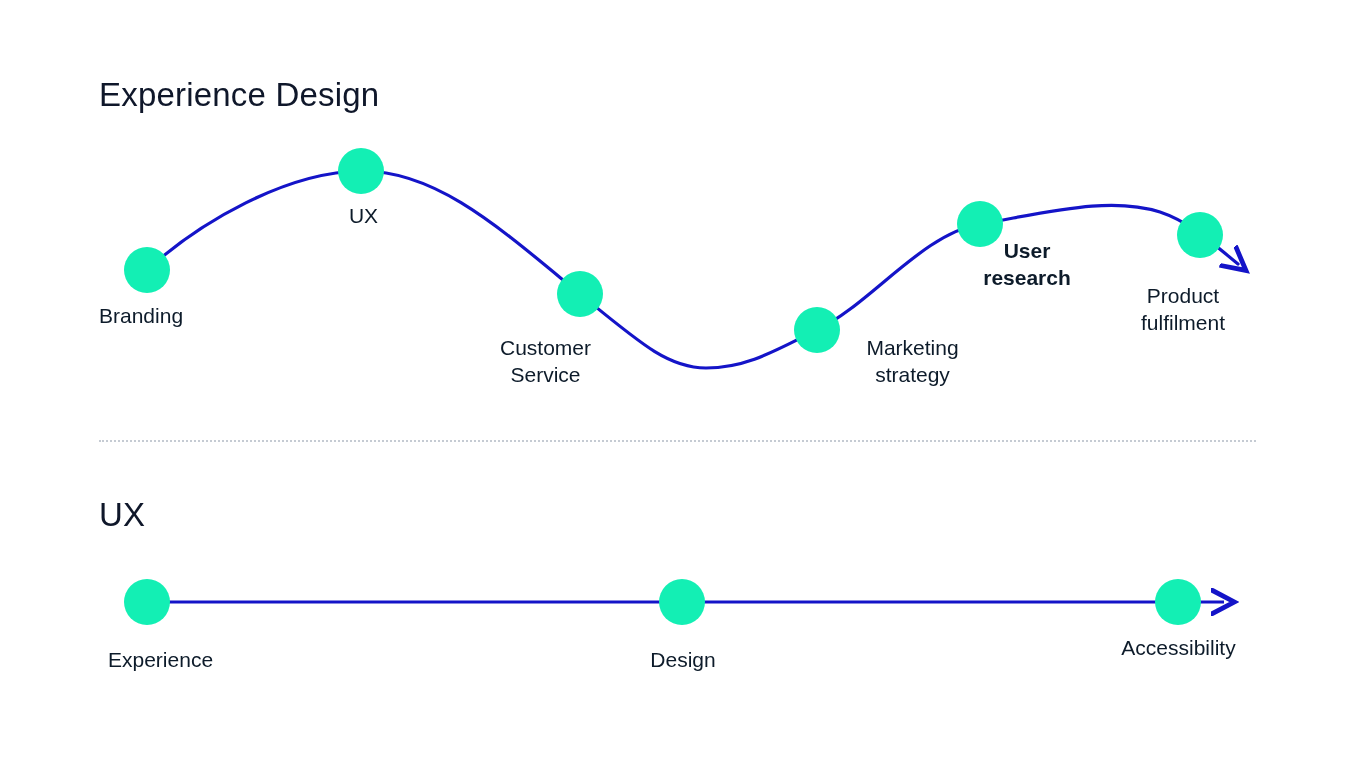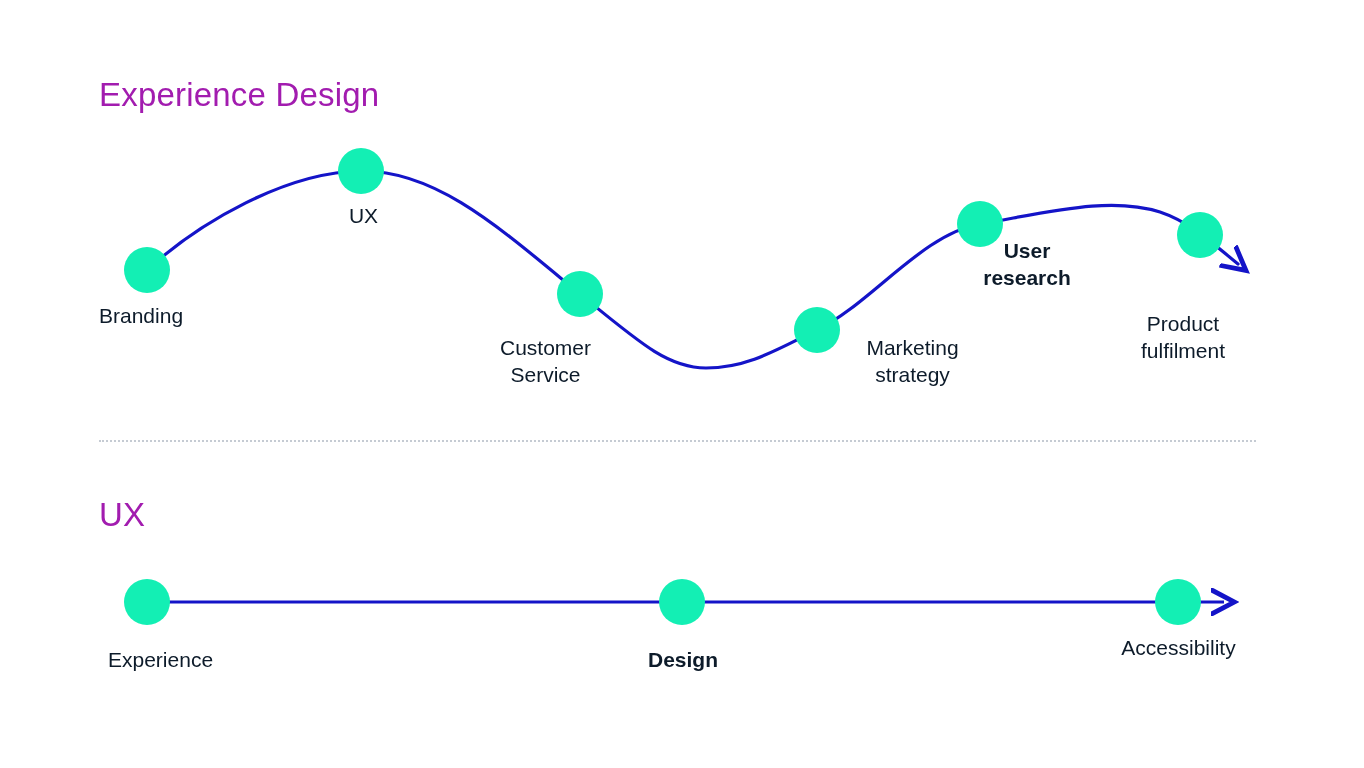--- a/index.html
+++ b/index.html
@@ -16,21 +16,21 @@
   }
   #canvas {
     position: absolute;
     left: 0;
     top: 0;
     width: 1364px;
     height: 768px;
   }
   .section-title {
     position: absolute;
-    color: #a21caf;
+    color: #0f172a;
     font-weight: 400;
     letter-spacing: 0.2px;
     white-space: nowrap;
   }
   #title-experience-design {
     left: 99px;
     top: 76px;
     font-size: 33px;
   }
   #title-ux {
@@ -97,32 +97,32 @@
   </svg>
 
   <div class="node-label left-al" style="left:99px;  top:302px;">Branding</div>
   <div class="node-label" style="left:336px; top:202px; width:55px;">UX</div>
   <div class="node-label" style="left:487px; top:334px; width:117px;">Customer
 Service</div>
   <div class="node-label" style="left:855px; top:334px; width:115px;">Marketing
 strategy</div>
   <div class="node-label" style="left:978px; top:237px; width:98px;font-weight:bold;">User
 research</div>
-  <div class="node-label" style="left:1130px; top:282px; width:106px;margin-top:28px;">Product
+  <div class="node-label" style="left:1130px; top:282px; width:106px;">Product
 fulfilment</div>
 
   <div class="divider"></div>
 
   <div class="section-title" id="title-ux">UX</div>
 
   <svg class="flow" id="flow-ux" width="1364" height="768">
     <path d="M 147 602 L 1224 602" fill="none" stroke="#1414c8" stroke-width="3.2" stroke-linecap="butt" marker-end="url(#arrow-flat)"></path>
 
     <circle cx="147" cy="602" r="23" fill="#13efb4"></circle>
     <circle cx="682" cy="602" r="23" fill="#13efb4"></circle>
     <circle cx="1178" cy="602" r="23" fill="#13efb4"></circle>
   </svg>
 
   <div class="node-label" style="left:108px;  top:646px; width:98px;">Experience</div>
-  <div class="node-label" style="left:645px;  top:646px; width:76px;font-weight:bold;">Design</div>
+  <div class="node-label" style="left:645px;  top:646px; width:76px;">Design</div>
   <div class="node-label" style="left:1112px; top:634px; width:133px;">Accessibility</div>
 
 </div>
 
 </body></html>

